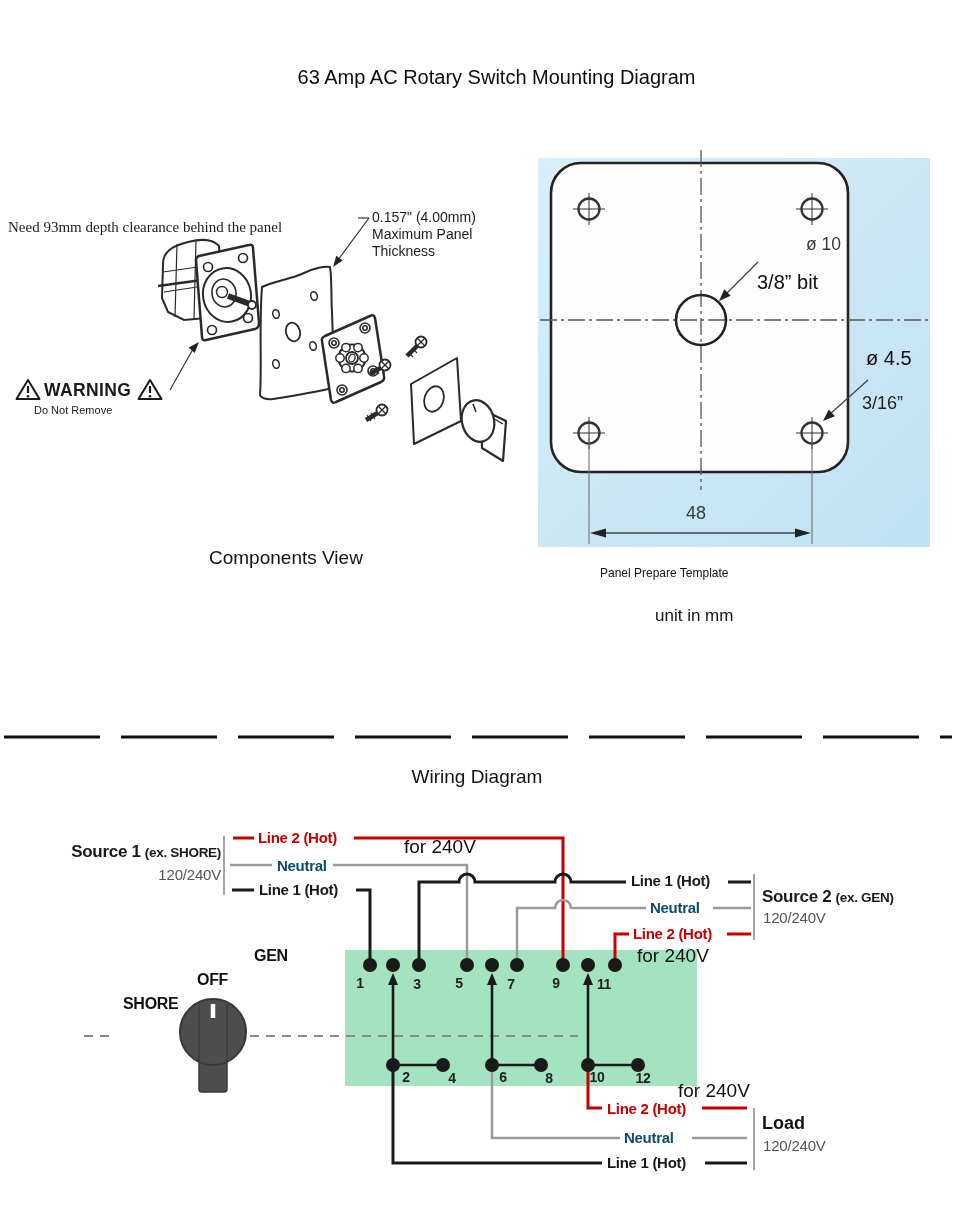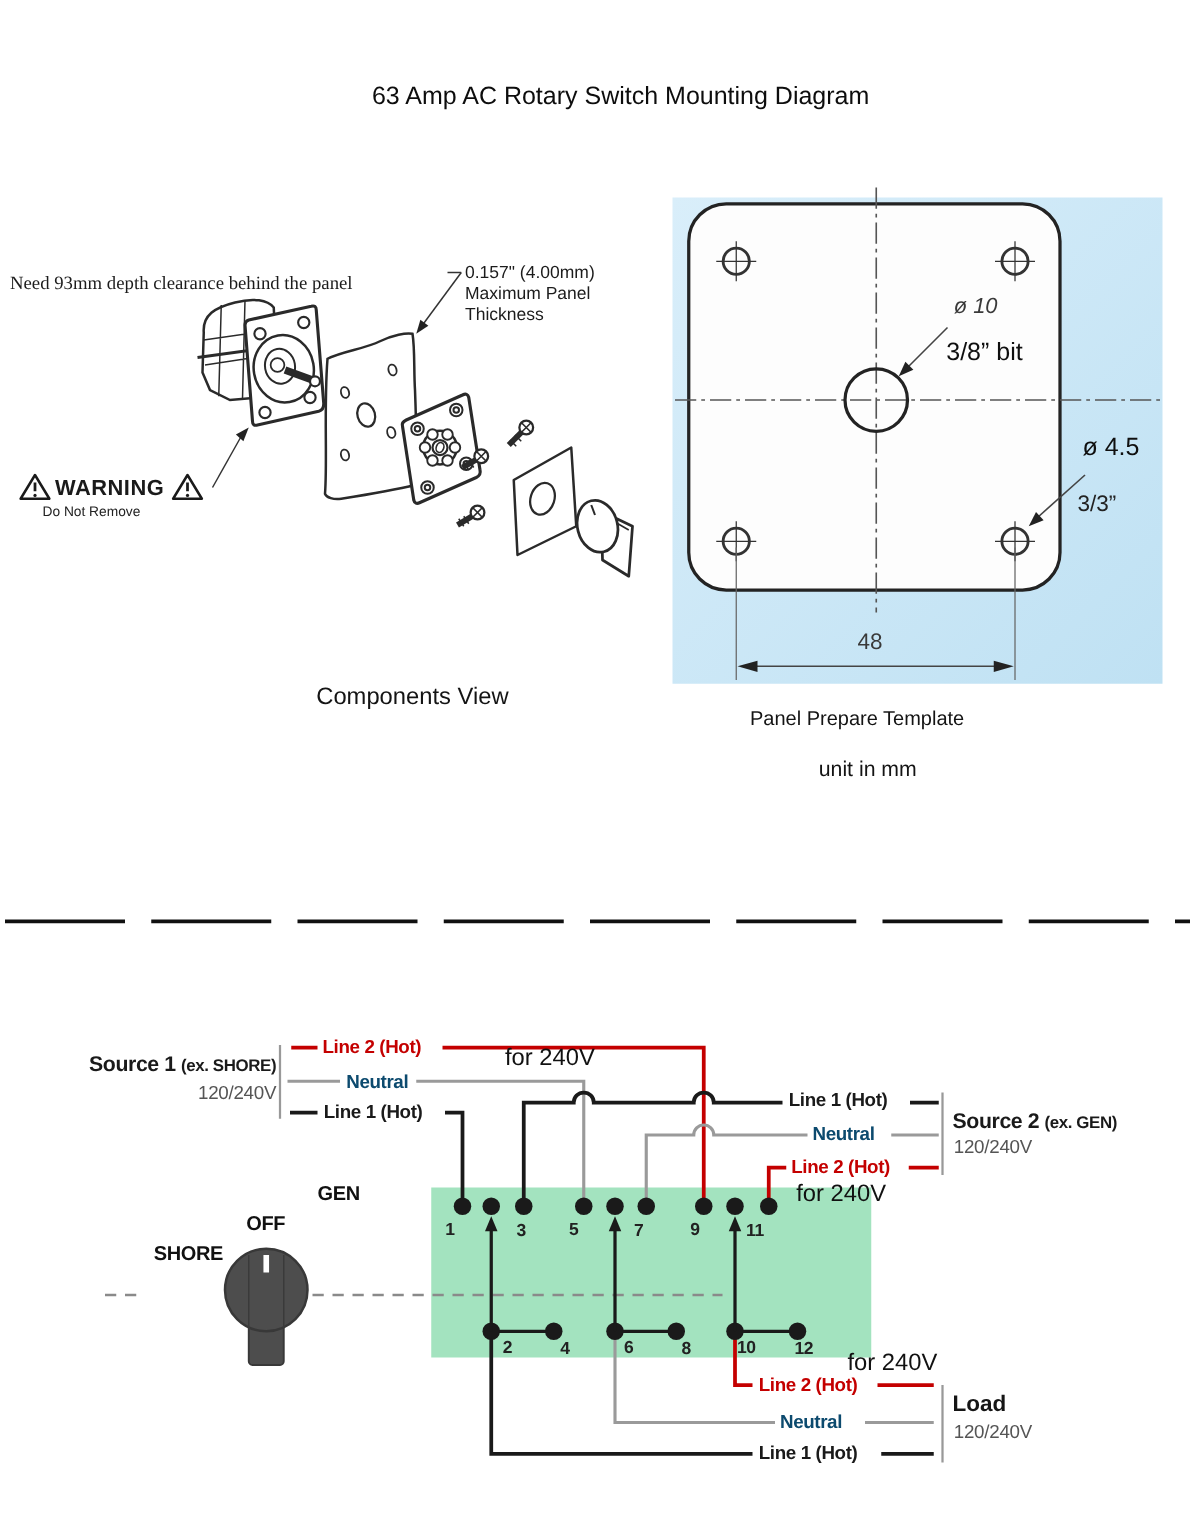--- a/index.html
+++ b/index.html
@@ -5,22 +5,22 @@
   html,body{margin:0;padding:0;background:#fff;}
   .page{position:relative;width:954px;height:1227px;background:#ffffff;
         font-family:"Liberation Sans",sans-serif;overflow:hidden;}
   svg.art{position:absolute;left:0;top:0;}
   .lbl{position:absolute;white-space:nowrap;color:#111;line-height:1.16;}
   .title{left:0;right:0;text-align:center;font-size:20px;color:#0d0d0d;padding-left:39px;}
   .note{font-size:15px;color:#1c1c1c;font-family:Liberation Serif, serif;}
   .tnote{font-size:14px;color:#1c1c1c;line-height:17px;}
   .warn{font-weight:bold;font-size:17.5px;color:#1a1a1a;letter-spacing:.4px;}
   .dnr{font-size:11px;color:#222;}
-  .cap19{font-size:19px;color:#141414;margin-left:44px;}
-  .cap18{font-size:16px;color:#141414;}
+  .cap19{font-size:19px;color:#141414;}
+  .cap18{font-size:12px;color:#141414;}
   .cap17{font-size:17px;color:#141414;}
   .dim{color:#3a3a3a;font-size:17.5px;}
   .big20{font-size:20px;color:#0f0f0f;}
   .d18{font-size:18px;color:#222;}
   .srcname{font-weight:bold;color:#1a1a1a;letter-spacing:-.3px;}
   .srcname .big{font-size:17px;}
   .srcname .small{font-size:13.5px;}
   .volt{font-size:15px;color:#555;letter-spacing:-.2px;}
   .wire{font-weight:bold;font-size:15px;letter-spacing:-.3px;}
   .red{color:#c40000;}
@@ -279,28 +279,29 @@
 <div class="lbl note" style="left:8px;top:219px;">Need 93mm depth clearance behind the panel</div>
 <div class="lbl tnote" style="left:372px;top:209px;">
   <div>0.157" (4.00mm)</div>
   <div>Maximum Panel</div>
   <div>Thickness</div>
 </div>
 <div class="lbl warn" style="left:44px;top:380px;">WARNING</div>
 <div class="lbl dnr" style="left:34px;top:404px;">Do Not Remove</div>
 <div class="lbl cap19" style="left:209px;top:547px;">Components View</div>
 
-<div class="lbl dim" style="left:763px;top:234px;font-style:italic;">ø 10</div>
+<div class="lbl dim" style="left:806px;top:234px;">ø 10</div>
 <div class="lbl big20" style="left:757px;top:271px;">3/8” bit</div>
 <div class="lbl big20" style="left:866px;top:347px;">ø 4.5</div>
-<div class="lbl d18" style="left:862px;top:393px;">3/3”</div>
+<div class="lbl d18" style="left:862px;top:393px;">3/16”</div>
 <div class="lbl d18" style="left:686px;top:503px;color:#3a3a3a;">48</div>
 <div class="lbl cap18" style="left:600px;top:567px;">Panel Prepare Template</div>
 <div class="lbl cap17" style="left:655px;top:606px;">unit in mm</div>
 
+<div class="lbl cap19" style="left:0;right:0;top:766px;text-align:center;">Wiring Diagram</div>
 
 <div class="lbl srcname ralign" style="left:38px;top:842px;">
   <span class="big">Source 1</span>
   <span class="small">(ex. SHORE)</span>
 </div>
 <div class="lbl volt ralign" style="left:38px;top:866px;">120/240V</div>
 <div class="lbl wire red" style="left:258px;top:829px;">Line 2 (Hot)</div>
 <div class="lbl wire gray" style="left:277px;top:857px;">Neutral</div>
 <div class="lbl wire blk" style="left:259px;top:881px;">Line 1 (Hot)</div>
 <div class="lbl f240" style="left:404px;top:836px;">for 240V</div>

